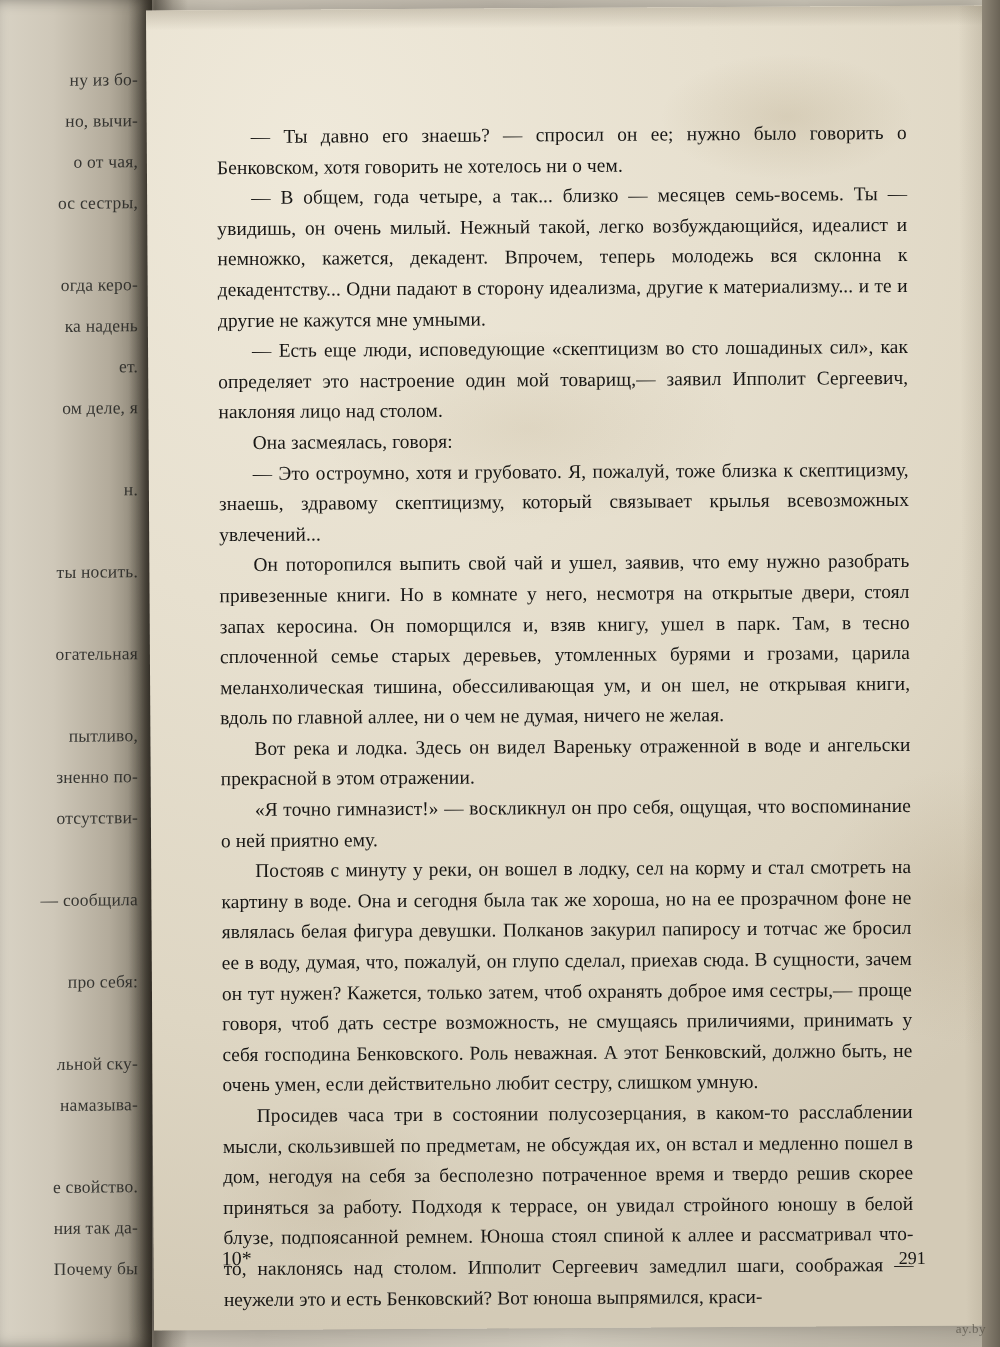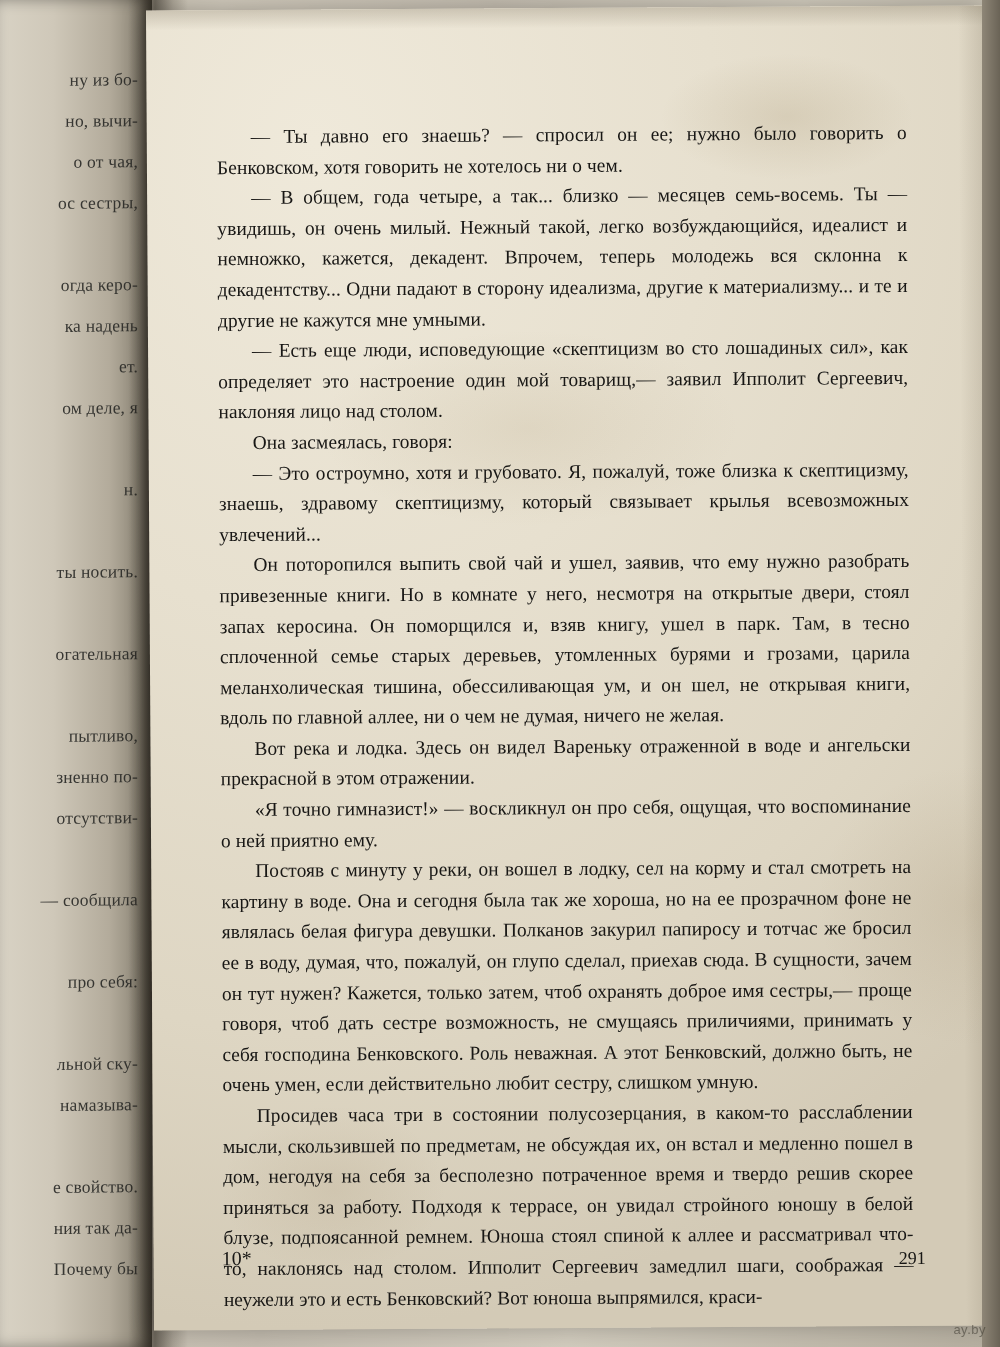--- a/index.html
+++ b/index.html
@@ -131,21 +131,21 @@
     position: absolute;
     left: 982px; top: 0;
     width: 18px; height: 1347px;
     background: linear-gradient(90deg, #8e8677 0%, #6a6356 100%);
   }
 
   .watermark {
     position: absolute;
     right: 14px;
     bottom: 10px;
-    font-family: Liberation Sans, sans-serif;
+    font-family: Liberation Serif, serif;
     font-size: 13px;
     color: rgba(60,56,48,0.55);
     letter-spacing: .5px;
   }
 </style>
 </head>
 <body>
 
 <div class="photo">
   <div class="backdrop"></div>

